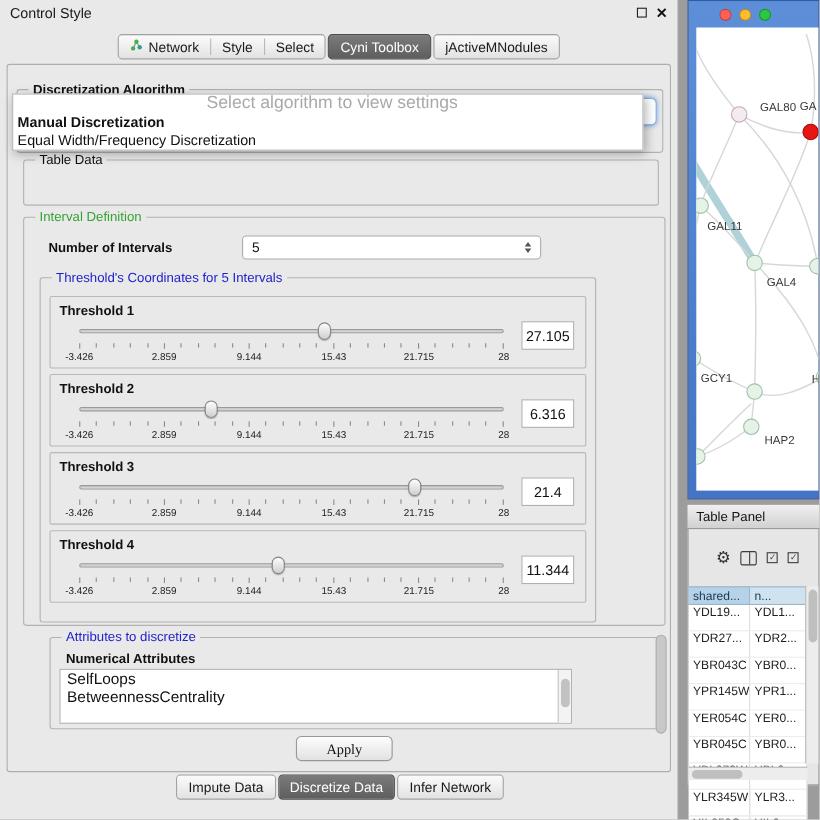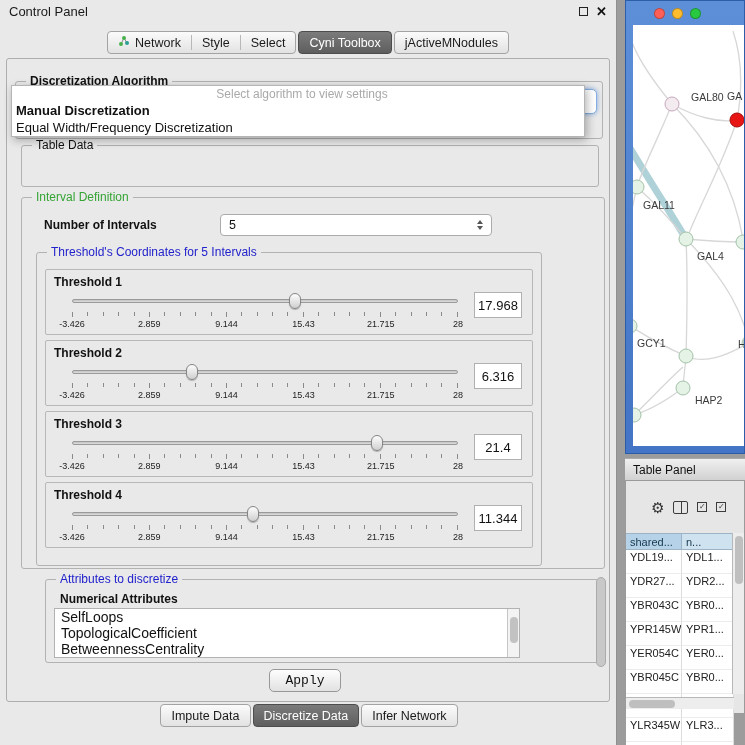--- a/index.html
+++ b/index.html
@@ -26,21 +26,21 @@
   .group{position:absolute;border:1px solid #b2b2b2;border-radius:3px;}
   .legend{position:absolute;top:-8px;left:10px;background:#e9e9e9;padding:0 4px;font-size:12px;white-space:nowrap;}
   .legend.dark{color:#111;font-weight:bold;}
   .legend.plain{color:#111;}
   .legend.green{color:#35a435;}
   .legend.blue{color:#2222cc;}
 
   .algo-group{left:8px;top:22px;width:588px;height:58px;z-index:1;}
   .focus-combo{position:absolute;left:16px;top:30px;width:574px;height:25px;background:#fff;border:1px solid #85aee2;border-radius:5px;box-shadow:0 0 5px #7fa9dd;z-index:2;}
   .popup{position:absolute;left:4px;top:26px;width:574px;height:52px;background:#fff;border:1px solid #b5b5b5;box-shadow:2px 3px 9px rgba(0,0,0,.3);z-index:3;}
-  .popup-placeholder{height:16px;line-height:16px;text-align:center;font-size:12px;color:#a9a9a9;margin-left:8px;}
+  .popup-placeholder{height:16px;line-height:16px;text-align:center;font-size:16px;color:#a9a9a9;margin-left:8px;}
   .popup-item{height:17px;line-height:17px;font-size:13px;color:#111;padding-left:4px;}
   .popup-item.bold{font-weight:bold;}
 
   .combo{position:absolute;background:#fff;border:1px solid #ababab;border-radius:4px;display:flex;align-items:center;}
   .combo-text{flex:1;font-size:12.5px;color:#111;padding-left:8px;white-space:nowrap;overflow:hidden;}
   .stepper{width:16px;display:flex;flex-direction:column;align-items:center;justify-content:center;gap:2px;margin-right:3px;}
   .stepper i{display:block;width:0;height:0;border-left:3.5px solid transparent;border-right:3.5px solid transparent;}
   .stepper .up{border-bottom:4px solid #555;}
   .stepper .dn{border-top:4px solid #555;}
 
@@ -67,21 +67,21 @@
   .attr-group{left:38px;top:520px;width:554px;height:84px;}
   .attr-label{position:absolute;left:14px;top:12px;font-size:12px;font-weight:bold;color:#111;}
   .attr-list{position:absolute;left:8px;top:28px;width:466px;height:50px;background:#fff;border:1px solid #b2b2b2;overflow:hidden;}
   .attr-item{font-size:14px;color:#111;padding:1px 0 1px 6px;height:16px;line-height:15px;white-space:nowrap;}
   .attr-scroll{position:absolute;right:0;top:0;bottom:0;width:12px;background:#f3f3f3;border-left:1px solid #c6c6c6;}
   .attr-thumb{position:absolute;left:1.5px;top:8px;width:8px;height:26px;background:#c2c2c2;border-radius:4px;}
 
   .panel-scrollbar{position:absolute;right:3px;top:518px;width:10px;height:90px;}
   .panel-thumb{width:100%;height:100%;background:#c8c8c8;border:1px solid #ababab;border-radius:5px;}
 
-  .apply{position:absolute;left:262px;top:610px;width:72px;height:23px;background:linear-gradient(#fdfdfd,#e2e2e2);border:1px solid #989898;border-radius:5px;font-size:13px;color:#111;font-family:Liberation Mono, monospace;}
+  .apply{position:absolute;left:262px;top:610px;width:88px;height:23px;background:linear-gradient(#fdfdfd,#e2e2e2);border:1px solid #989898;border-radius:5px;font-size:13px;color:#111;font-family:Liberation Serif, serif;}
 
   
   #network-window{position:absolute;left:625px;top:0;width:120px;height:454px;background:linear-gradient(#5d8fd9,#4374c5);border:1px solid #2d5da8;}
   .lights{position:absolute;left:28px;top:7px;display:flex;gap:7px;}
   .light{width:11px;height:11px;border-radius:50%;border:1px solid rgba(0,0,0,.25);}
   .net-canvas{position:absolute;left:7px;top:24px;right:0;bottom:7px;background:#fff;overflow:hidden;}
   .net-canvas svg{position:absolute;left:0;top:0;width:112px;height:423px;}
 
   
   #table-titlebar{position:absolute;left:625px;top:458px;width:120px;height:23px;background:linear-gradient(#f0f0f0,#d1d1d1);border-top:1px solid #ababab;border-bottom:1px solid #9a9a9a;display:flex;align-items:center;padding-left:8px;font-size:12px;color:#111;}
@@ -103,21 +103,21 @@
   .tp-vscroll{position:absolute;right:0;top:52px;width:12px;height:161px;background:#ededed;border-left:1px solid #b8b8b8;}
   .tp-vscroll .thumb{position:absolute;left:1.5px;top:3px;width:8px;height:48px;background:#bfbfbf;border-radius:4px;}
   .tp-hscroll{position:absolute;left:0;bottom:4px;height:12px;width:108px;background:#ededed;border-top:1px solid #b8b8b8;}
   .tp-hscroll .thumb{position:absolute;top:1.5px;left:3px;height:8px;width:46px;background:#bfbfbf;border-radius:4px;}
 </style>
 </head>
 <body>
 
 <section id="control-panel">
   <div class="titlebar">
-    <span>Control Panel</span>
+    <span>Control Style</span>
     <span class="winbtns">
       <span class="minbox"></span>
       <span class="closex">✕</span>
     </span>
   </div>
 
   <div class="tabbar" id="top-tabs">
       <div class="seg-group">
         <div class="seg-item">
           <span><svg width="12" height="12" viewBox="0 0 12 12">
@@ -206,21 +206,21 @@
                 </div>
                 <div class="thr-labels">
                   <span style="left: 0%;">-3.426</span>
                   <span style="left: 20%;">2.859</span>
                   <span style="left: 40%;">9.144</span>
                   <span style="left: 60%;">15.43</span>
                   <span style="left: 80%;">21.715</span>
                   <span style="left: 100%;">28</span>
                 </div>
               </div>
-              <div class="thr-value">17.968</div>
+              <div class="thr-value">27.105</div>
             </div>
             <div class="thr-panel">
               <div class="thr-label">Threshold 2</div>
               <div class="thr-slider">
                 <div class="thr-track"></div>
                 <div class="thr-thumb" style="left: 31%;"></div>
                 <div class="thr-ticks">
                   <i style="height: 5px;"></i>
                   <i style="height: 3.5px;"></i>
                   <i style="height: 3.5px;"></i>
@@ -349,21 +349,20 @@
             </div>
           </div>
       </div>
     </div>
 
     <div class="group attr-group">
       <span class="legend blue">Attributes to discretize</span>
       <div class="attr-label">Numerical Attributes</div>
       <div class="attr-list" id="attr-list">
         <div class="attr-item">SelfLoops</div>
-          <div class="attr-item">TopologicalCoefficient</div>
           <div class="attr-item">BetweennessCentrality</div>
           <div class="attr-scroll">
             <div class="attr-thumb"></div>
           </div>
       </div>
     </div>
 
     <div class="panel-scrollbar">
         <div class="panel-thumb"></div>
       </div>

